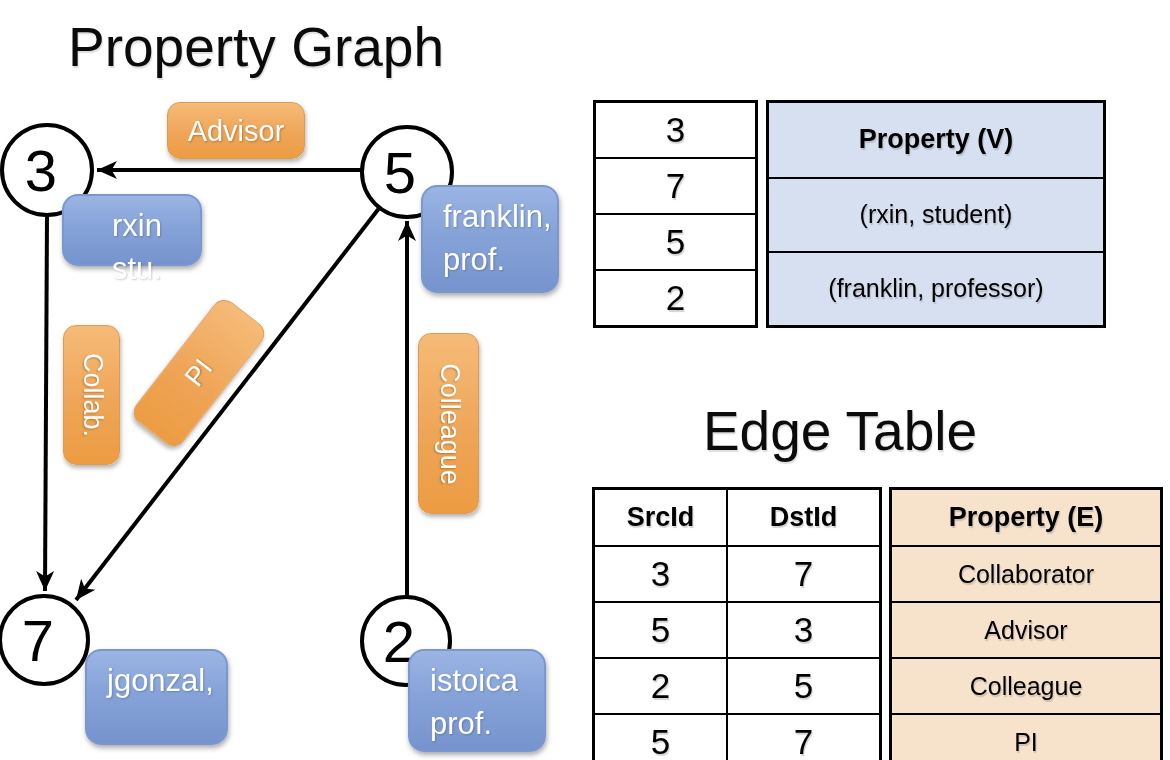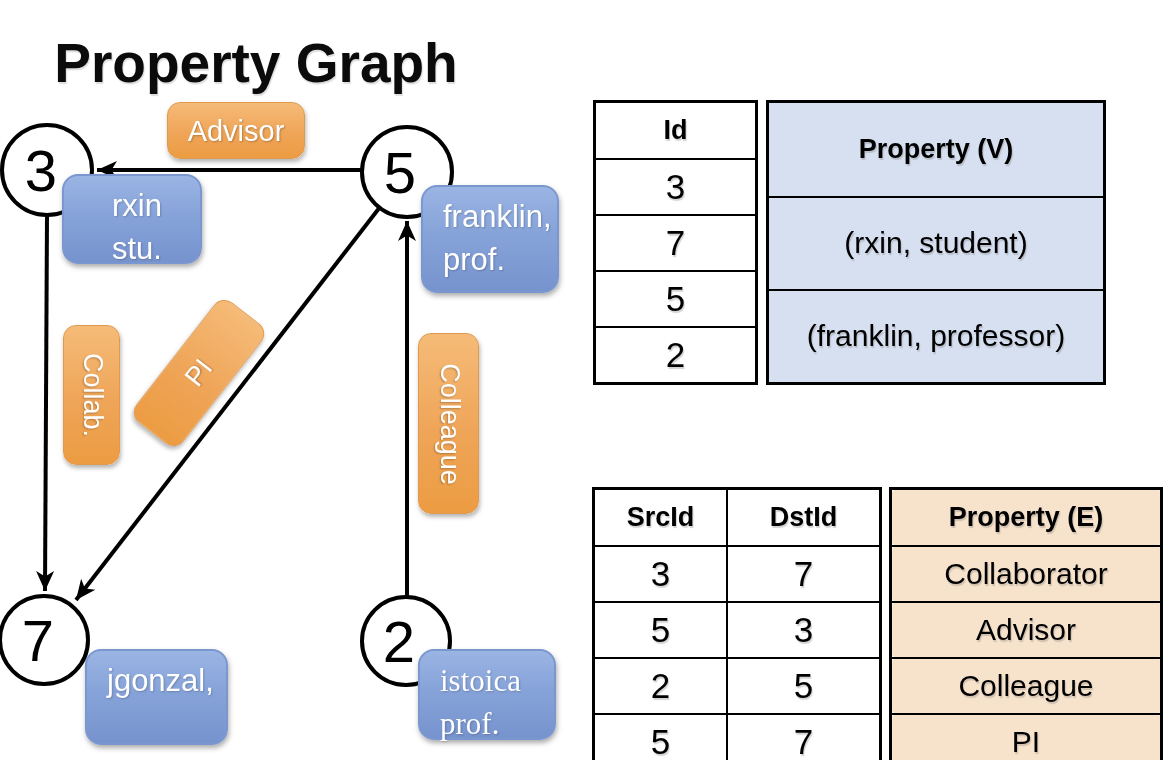--- a/index.html
+++ b/index.html
@@ -13,21 +13,21 @@
   #left-pane{left:0;width:585px;}
   #right-pane{left:585px;width:585px;}
 
   .big-title{
     position:absolute;text-align:center;
     font-size:55px;line-height:62px;font-weight:400;
     letter-spacing:0px;color:#0b0b0b;
     text-shadow:1px 2px 1px rgba(120,120,120,0.25);
     white-space:nowrap;
   }
-  #graph-title{left:0;top:32px;width:512px;font-weight:bold;}
+  #graph-title{left:0;top:16px;width:512px;}
   #vertex-title{left:0;top:14px;width:510px;}
   #edge-title{left:0;top:400px;width:510px;}
 
   svg{position:absolute;left:0;top:0;}
 
   
   .elabel{
     position:absolute;border-radius:13px;
     background:linear-gradient(180deg,#f5bb78 0%,#efa558 55%,#ec9c42 100%);
     border:1px solid #e09a4e;
@@ -55,42 +55,42 @@
   
   .pbox{
     position:absolute;border-radius:16px;
     background:linear-gradient(180deg,#9ab4e3 0%,#86a3d9 45%,#7793ce 100%);
     border:2px solid #7b97d0;
     box-shadow:1px 3px 5px rgba(90,90,90,0.5);
     color:#fff;font-size:31px;line-height:43px;
     padding:8px 0 0 20px;box-sizing:border-box;
     text-shadow:1px 1px 2px rgba(0,0,0,0.2);
   }
-  #pbox-rxin{left:62px;top:174px;width:140px;height:90px;padding-left:48px;}
+  #pbox-rxin{left:62px;top:194px;width:140px;height:72px;padding-left:48px;}
   #pbox-franklin{left:421px;top:185px;width:138px;height:108px;}
   #pbox-jgonzal{left:57px;top:649px;width:143px;height:96px;margin-left:28px;}
-  #pbox-istoica{left:418px;top:649px;width:138px;height:91px;font-family:Liberation Serif, serif;}
+  #pbox-istoica{left:408px;top:649px;width:138px;height:103px;}
 
   
   .tbl-wrap{position:absolute;display:flex;}
   #vertex-tbl-wrap{left:8px;top:100px;gap:8px;}
   #edge-tbl-wrap{left:7px;top:487px;gap:7px;}
   table{border-collapse:collapse;table-layout:fixed;}
   .dtable{border:3px solid #000;}
   .dtable th,.dtable td{
     border:2px solid #000;text-align:center;vertical-align:middle;
     padding:0;overflow:hidden;
     text-shadow:1px 1.5px 1px rgba(110,110,110,0.3);
   }
   .dtable th{font-size:27px;font-weight:bold;height:55px;}
   .dtable td{height:54px;}
   td.num{font-size:35px;}
-  td.propcell{font-size:30px;}
+  td.propcell{font-size:25px;}
   .vprop th,.vprop td{background:#d7e0f1;}
-  .eprop th,.eprop td{background:#f7e2cb;border-radius:7px;}
+  .eprop th,.eprop td{background:#f7e2cb;}
 </style>
 </head>
 <body>
 
 <div class="pane" id="left-pane">
 
   <div class="big-title" id="graph-title">Property Graph</div>
 
   <svg width="585" height="760" viewBox="0 0 585 760">
     <defs>
@@ -144,23 +144,20 @@
     <div>prof.</div>
   </div>
 </div>
 
 <div class="pane" id="right-pane">
 
 
   <div class="tbl-wrap" id="vertex-tbl-wrap">
     <table class="dtable" style="width:165px">
       <tbody>
-          <tr>
-        <th>Id</th>
-      </tr>
       <tr>
         <td class="num">3</td>
           </tr>
       <tr>
         <td class="num">7</td>
           </tr>
       <tr>
         <td class="num">5</td>
           </tr>
       <tr>
@@ -176,20 +173,21 @@
       <tr>
         <td class="propcell">(rxin, student)</td>
           </tr>
       <tr>
         <td class="propcell">(franklin, professor)</td>
           </tr>
     </tbody>
       </table>
   </div>
 
+  <div class="big-title" id="edge-title">Edge Table</div>
 
   <div class="tbl-wrap" id="edge-tbl-wrap">
     <table class="dtable" style="width:290px">
       <tbody>
           <tr>
         <th style="width:131px">SrcId</th>
         <th>DstId</th>
       </tr>
       <tr>
         <td class="num">3</td>

